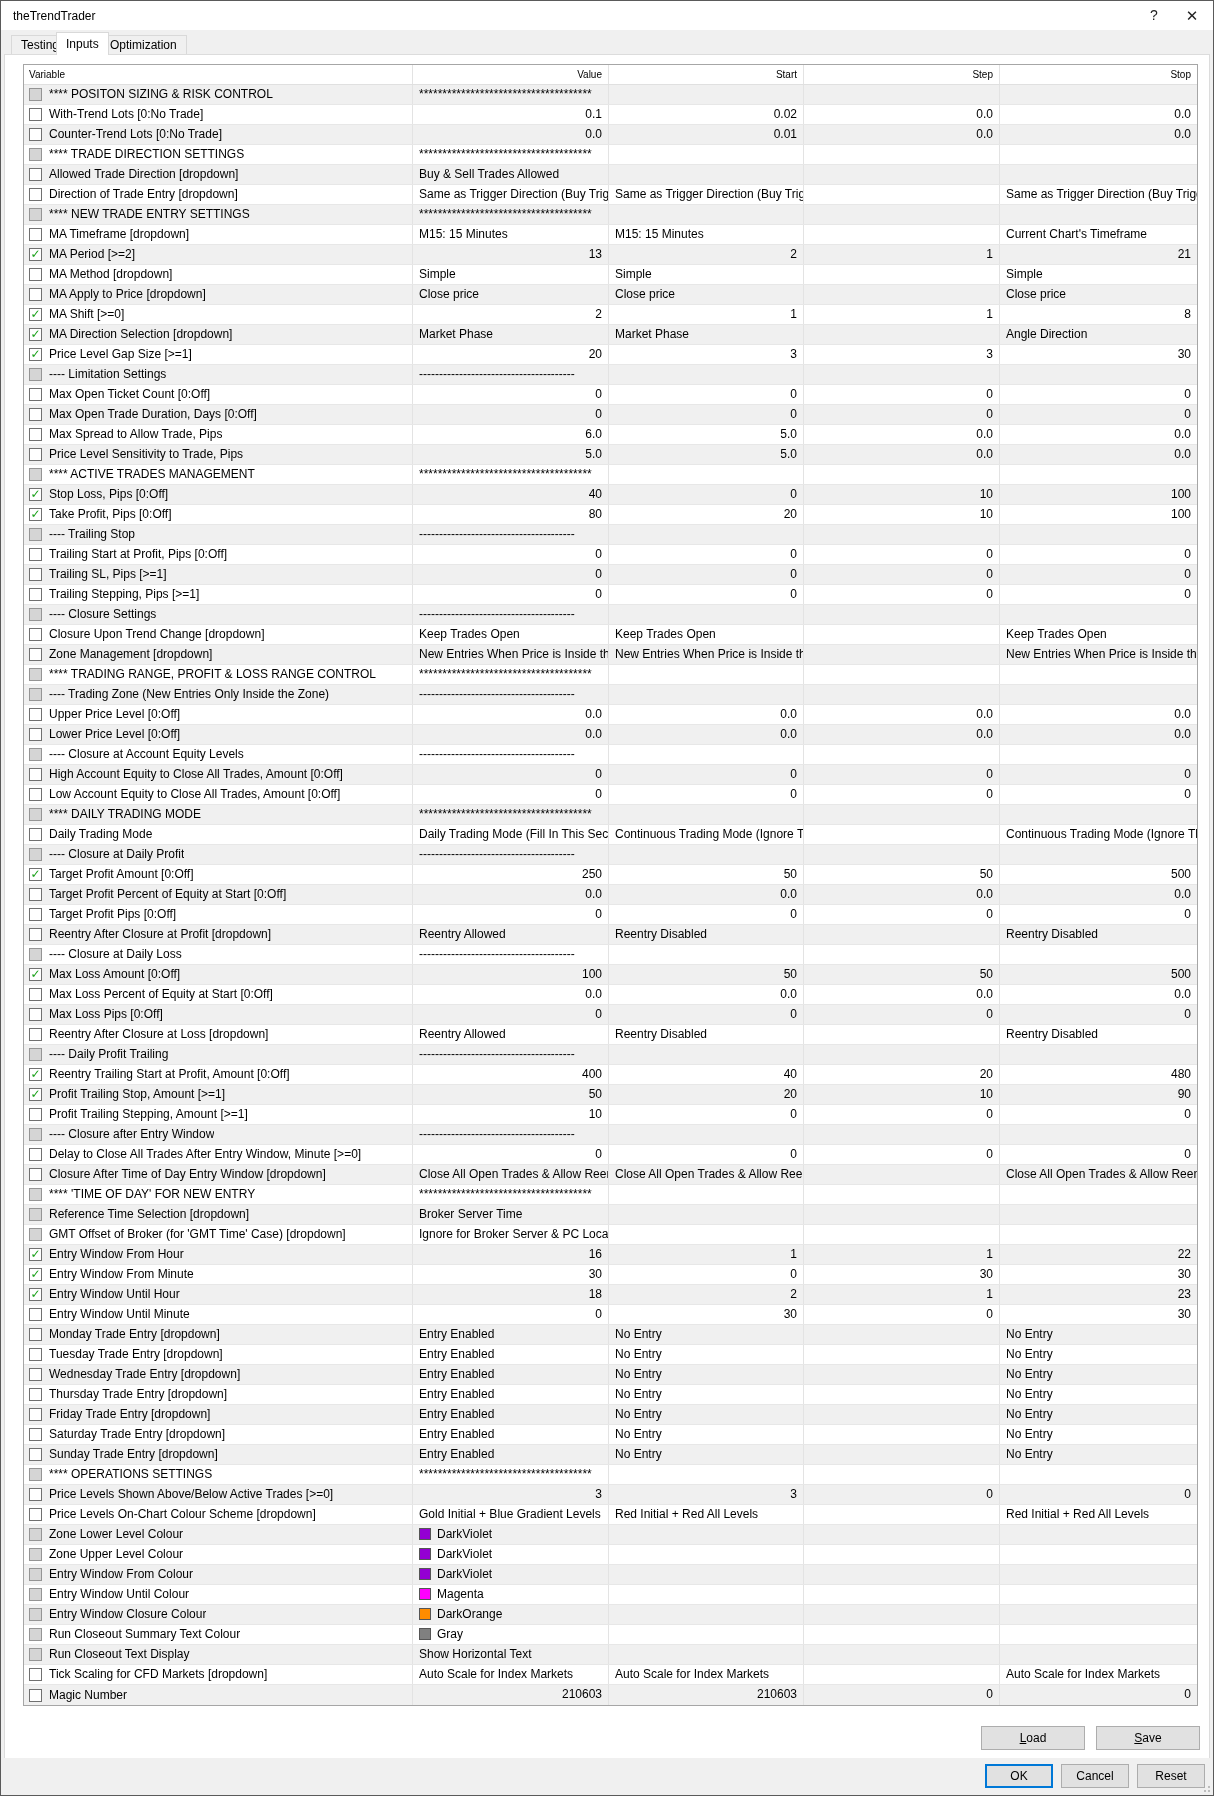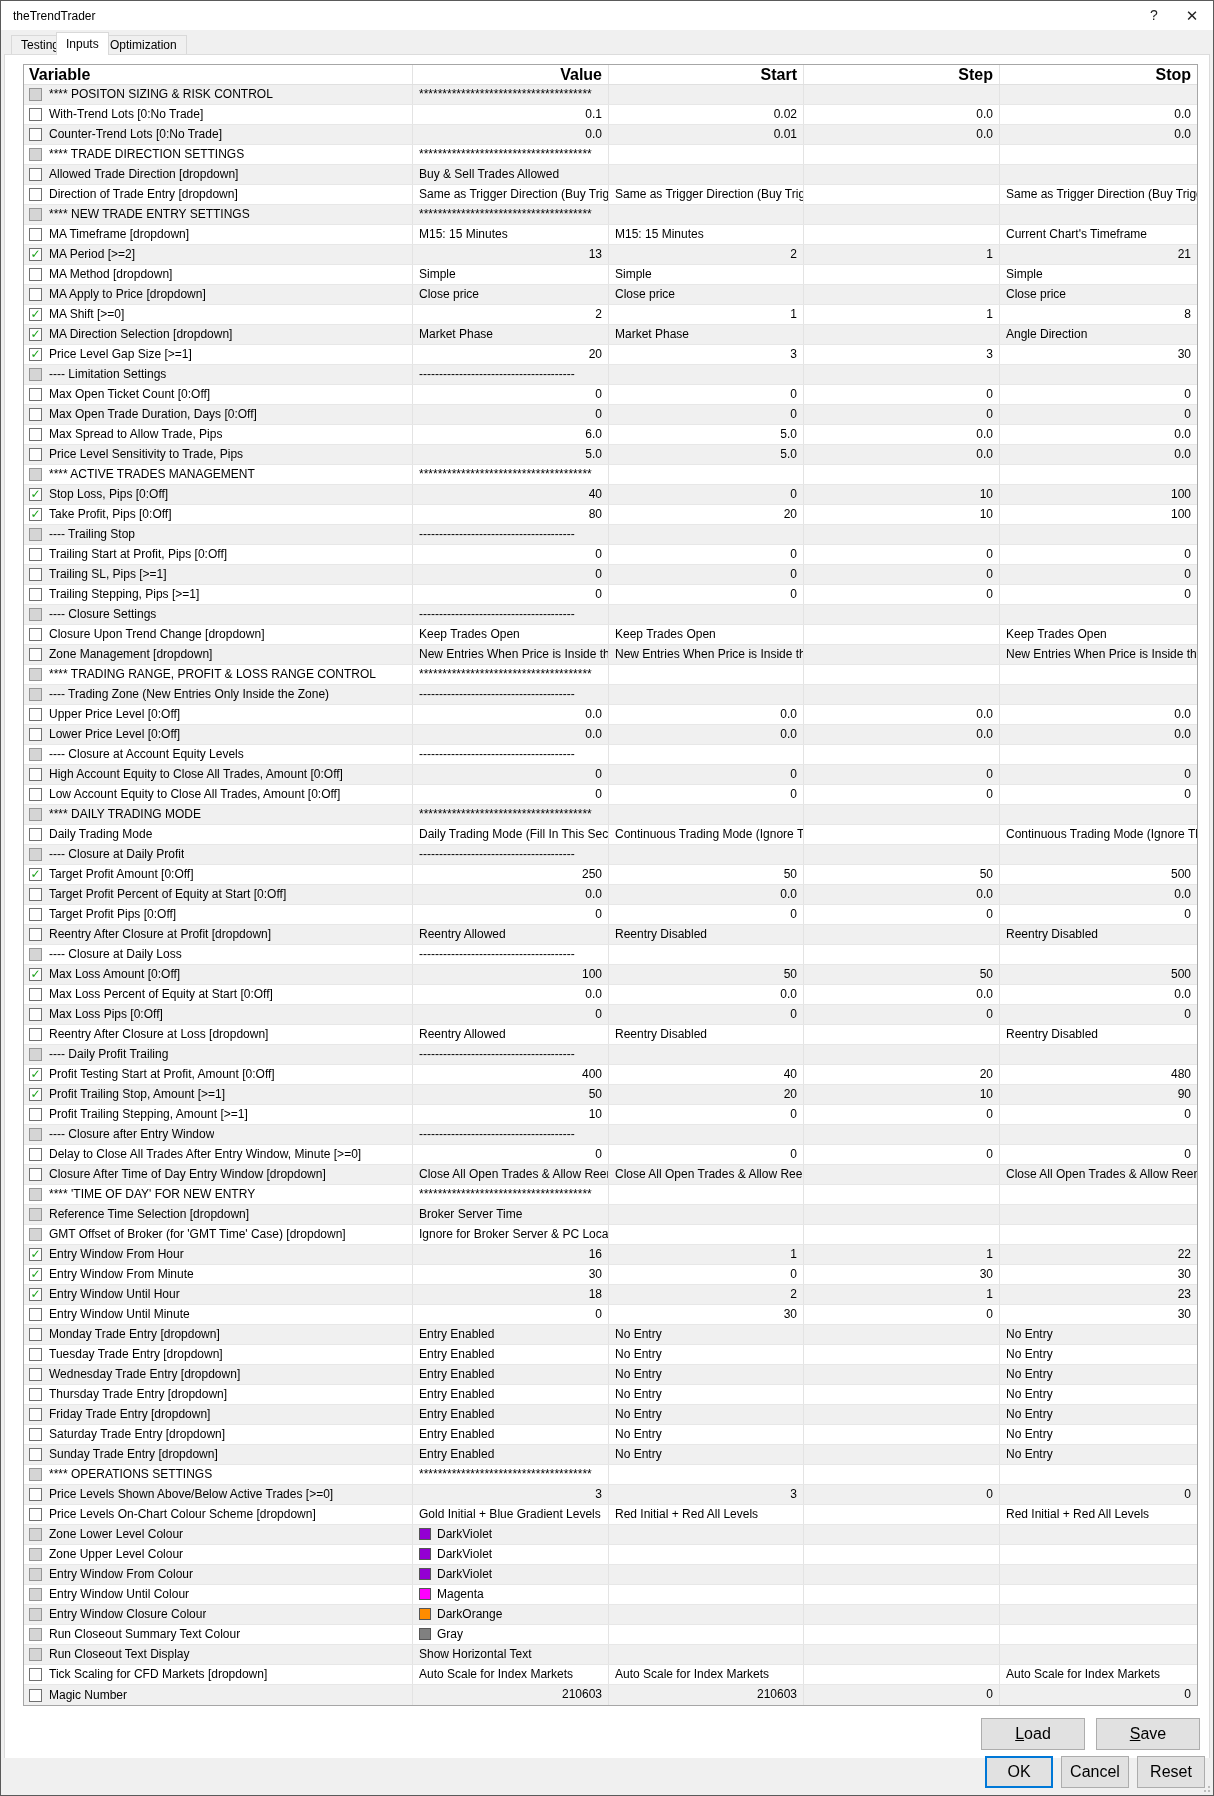--- a/index.html
+++ b/index.html
@@ -33,32 +33,32 @@
   .cell { flex:none; overflow:hidden; white-space:nowrap; line-height:19px;
           border-right:1px solid #e3e3e3; padding:0 6px; }
   .cell:last-child { border-right:none; }
   .c0 { width:389px; display:flex; align-items:center; gap:7px; padding-left:5px; }
   .c1 { width:196px; } .c2 { width:195px; } .c3 { width:196px; } .c4 { flex:1 1 auto; }
   .num { text-align:right; }
   .trow { border-bottom:1px solid #e7e7e7; }
   .trow:nth-child(odd) { background:#f0f0f0; }
   .trow:nth-child(even) { background:#ffffff; }
   #rows .trow:last-child { border-bottom:none; }
-  .hdr-label { font-size:16px;font-weight:bold; }
+  .hdr-label { font-size:10px; }
   
   .cb { flex:none; width:13px; height:13px; background:#ffffff; border:1px solid #707070;
         display:inline-flex; align-items:center; justify-content:center;
         font-size:12px; font-weight:bold; color:#18a018; line-height:11px; }
   .cb.gray { background:#d5d5d5; border-color:#949494; }
   .lbl { overflow:hidden; white-space:nowrap; }
   .swatch { display:inline-block; width:12px; height:12px; border:1px solid #555;
             vertical-align:-2px; margin-right:6px; }
   
-  .btn { position:absolute; height:32px; background:#e1e1e1; border:1px solid #adadad;
-         font-size:16px; text-align:center; line-height:22px; cursor:default;
+  .btn { position:absolute; height:24px; background:#e1e1e1; border:1px solid #adadad;
+         font-size:12px; text-align:center; line-height:22px; cursor:default;
          font-family:"Liberation Sans","DejaVu Sans",sans-serif; }
   .btn-load { width:104px; right:124px; bottom:9px; }
   .btn-save { width:104px; right:9px; bottom:9px; }
   .ul::first-letter { text-decoration:underline; }
   .bottombar { position:absolute; left:0; right:0; bottom:0; height:37px; background:#f0f0f0; }
   .btn-ok { width:68px; right:160px; bottom:7px; border:2px solid #0078d7; line-height:20px; }
   .btn-cancel { width:68px; right:84px; bottom:7px; }
   .btn-reset { width:68px; right:8px; bottom:7px; }
   .grip { position:absolute; right:2px; bottom:2px; width:10px; height:10px; opacity:.45;
           background:
@@ -577,21 +577,21 @@
             <span class="lbl">---- Daily Profit Trailing</span>
           </div>
           <div class="cell c1">---------------------------------------</div>
           <div class="cell c2"></div>
           <div class="cell c3"></div>
           <div class="cell c4"></div>
         </div>
         <div class="trow">
           <div class="cell c0">
             <span class="cb">✓</span>
-            <span class="lbl">Profit Testing Start at Profit, Amount [0:Off]</span>
+            <span class="lbl">Reentry Trailing Start at Profit, Amount [0:Off]</span>
           </div>
           <div class="cell c1 num">400</div>
           <div class="cell c2 num">40</div>
           <div class="cell c3 num">20</div>
           <div class="cell c4 num">480</div>
         </div>
         <div class="trow">
           <div class="cell c0">
             <span class="cb">✓</span>
             <span class="lbl">Profit Trailing Stop, Amount [&gt;=1]</span>

